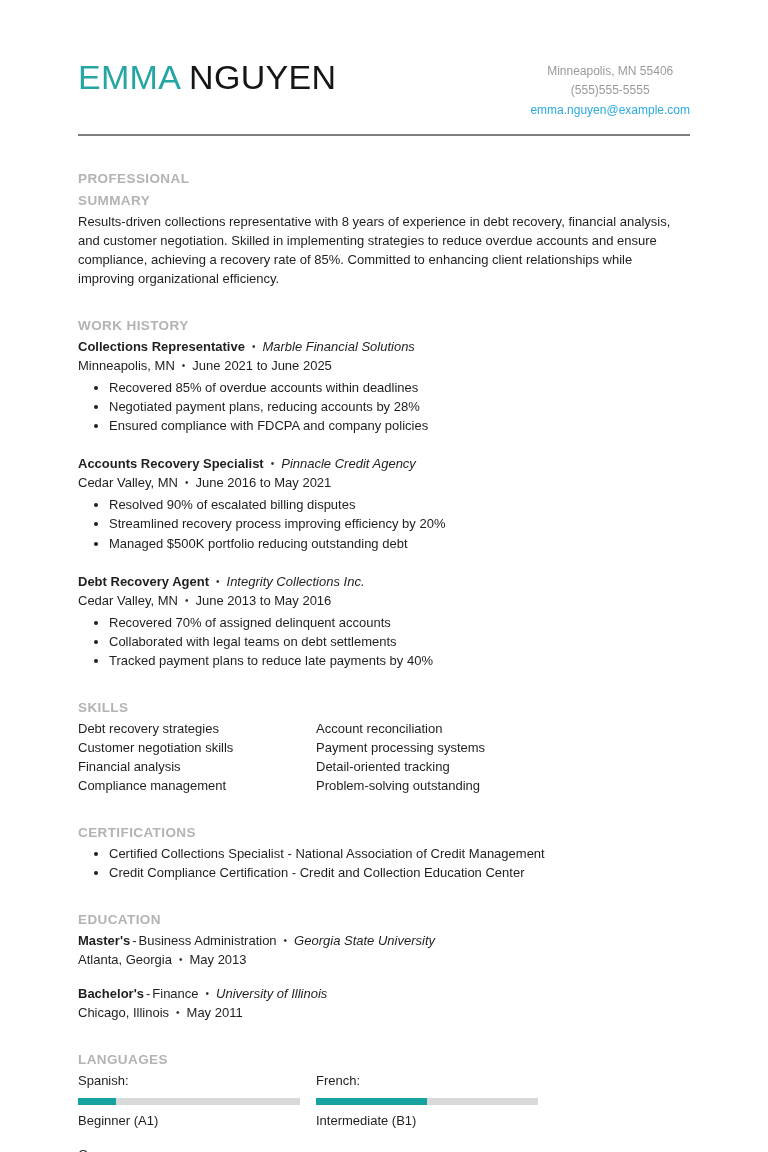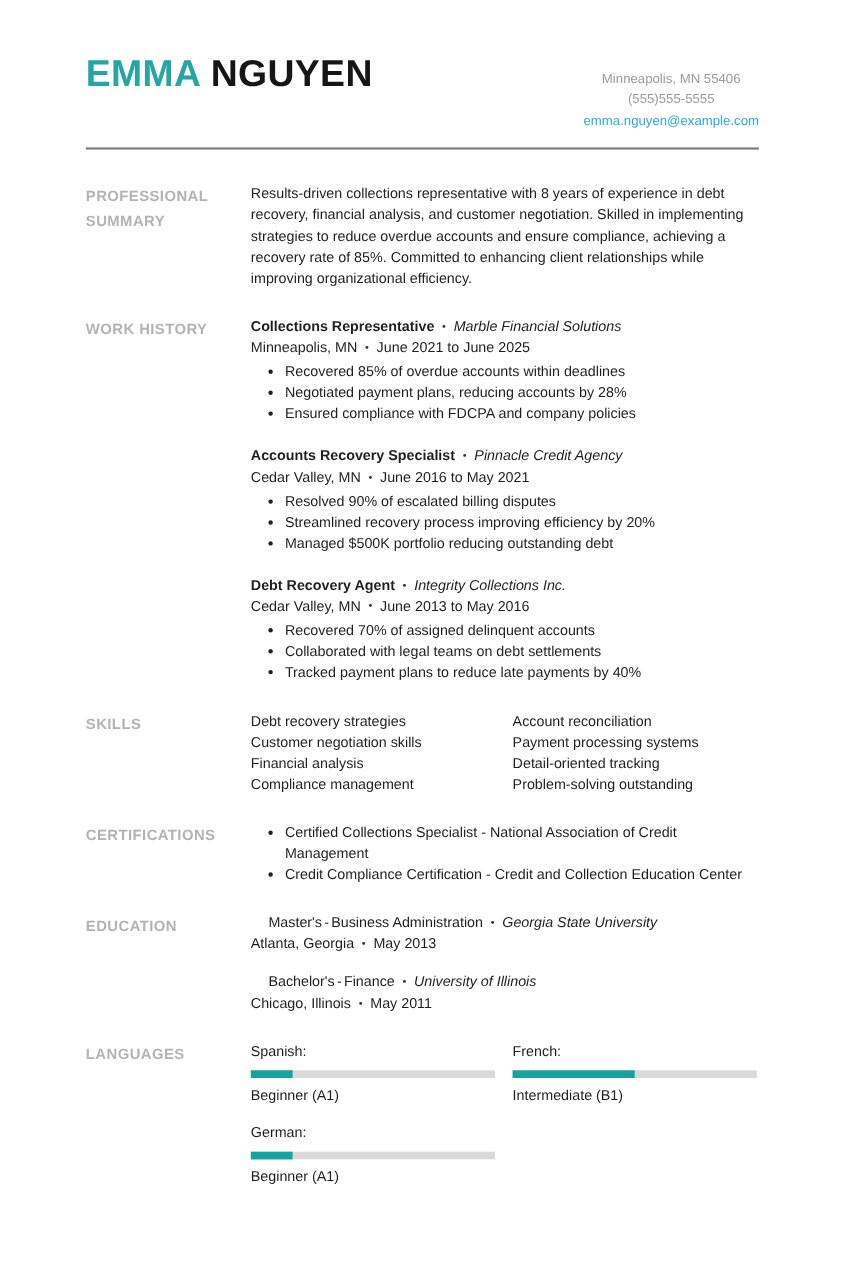--- a/index.html
+++ b/index.html
@@ -22,43 +22,44 @@
     background: #ffffff;
   }
 
   
   .header {
     display: flex;
     justify-content: space-between;
     align-items: flex-start;
   }
   .name {
+    margin-top: 10px;
     font-size: 34px;
-    font-weight: bold;
+    font-weight: normal;
     letter-spacing: 0.3px;
     white-space: nowrap;
   }
   .name-first { color: #26a5a5; }
   .name-last  { color: #161616; }
   .contact {
     margin-top: 14px;
     text-align: center;
     font-size: 12px;
     line-height: 1.62;
     color: #9a9a9a;
   }
   .contact-email { color: #2ba9e1; text-decoration: none; cursor: pointer; }
   .header-rule {
     border: none;
     border-top: 2px solid #7e7e7e;
     margin: 14px 0 30px 0;
   }
 
   
-  .section { display: flex; margin-bottom: 25px; }
+  .section { display: flex; margin-bottom: 25px; flex-direction: column; }
   .section-label {
     flex: none;
     width: 150px;
     padding-top: 2px;
     font-size: 13.5px;
     font-weight: bold;
     letter-spacing: 0.4px;
     line-height: 1.6;
     color: #b3b3b3;
   }
@@ -97,21 +98,21 @@
   
   ul.cert-list {
     margin: 0;
     padding-left: 31px;
     list-style: disc outside;
   }
 
   
   .edu-item { margin-bottom: 15px; }
   .edu-item:last-child { margin-bottom: 0; }
-  .edu-degree { font-weight: normal; margin-left: 16px; }
+  .edu-degree { font-weight: bold; }
   .edu-school { font-style: italic; }
 
   
   .lang-grid {
     display: grid;
     grid-template-columns: 222px 222px;
     column-gap: 16px;
     row-gap: 15px;
   }
   .lang-track {

